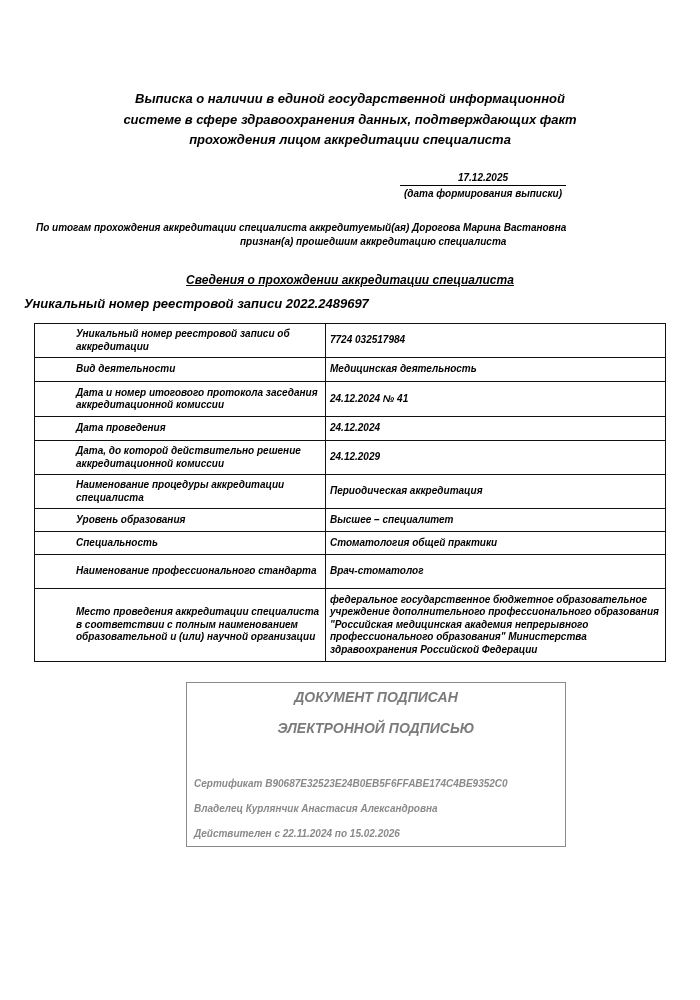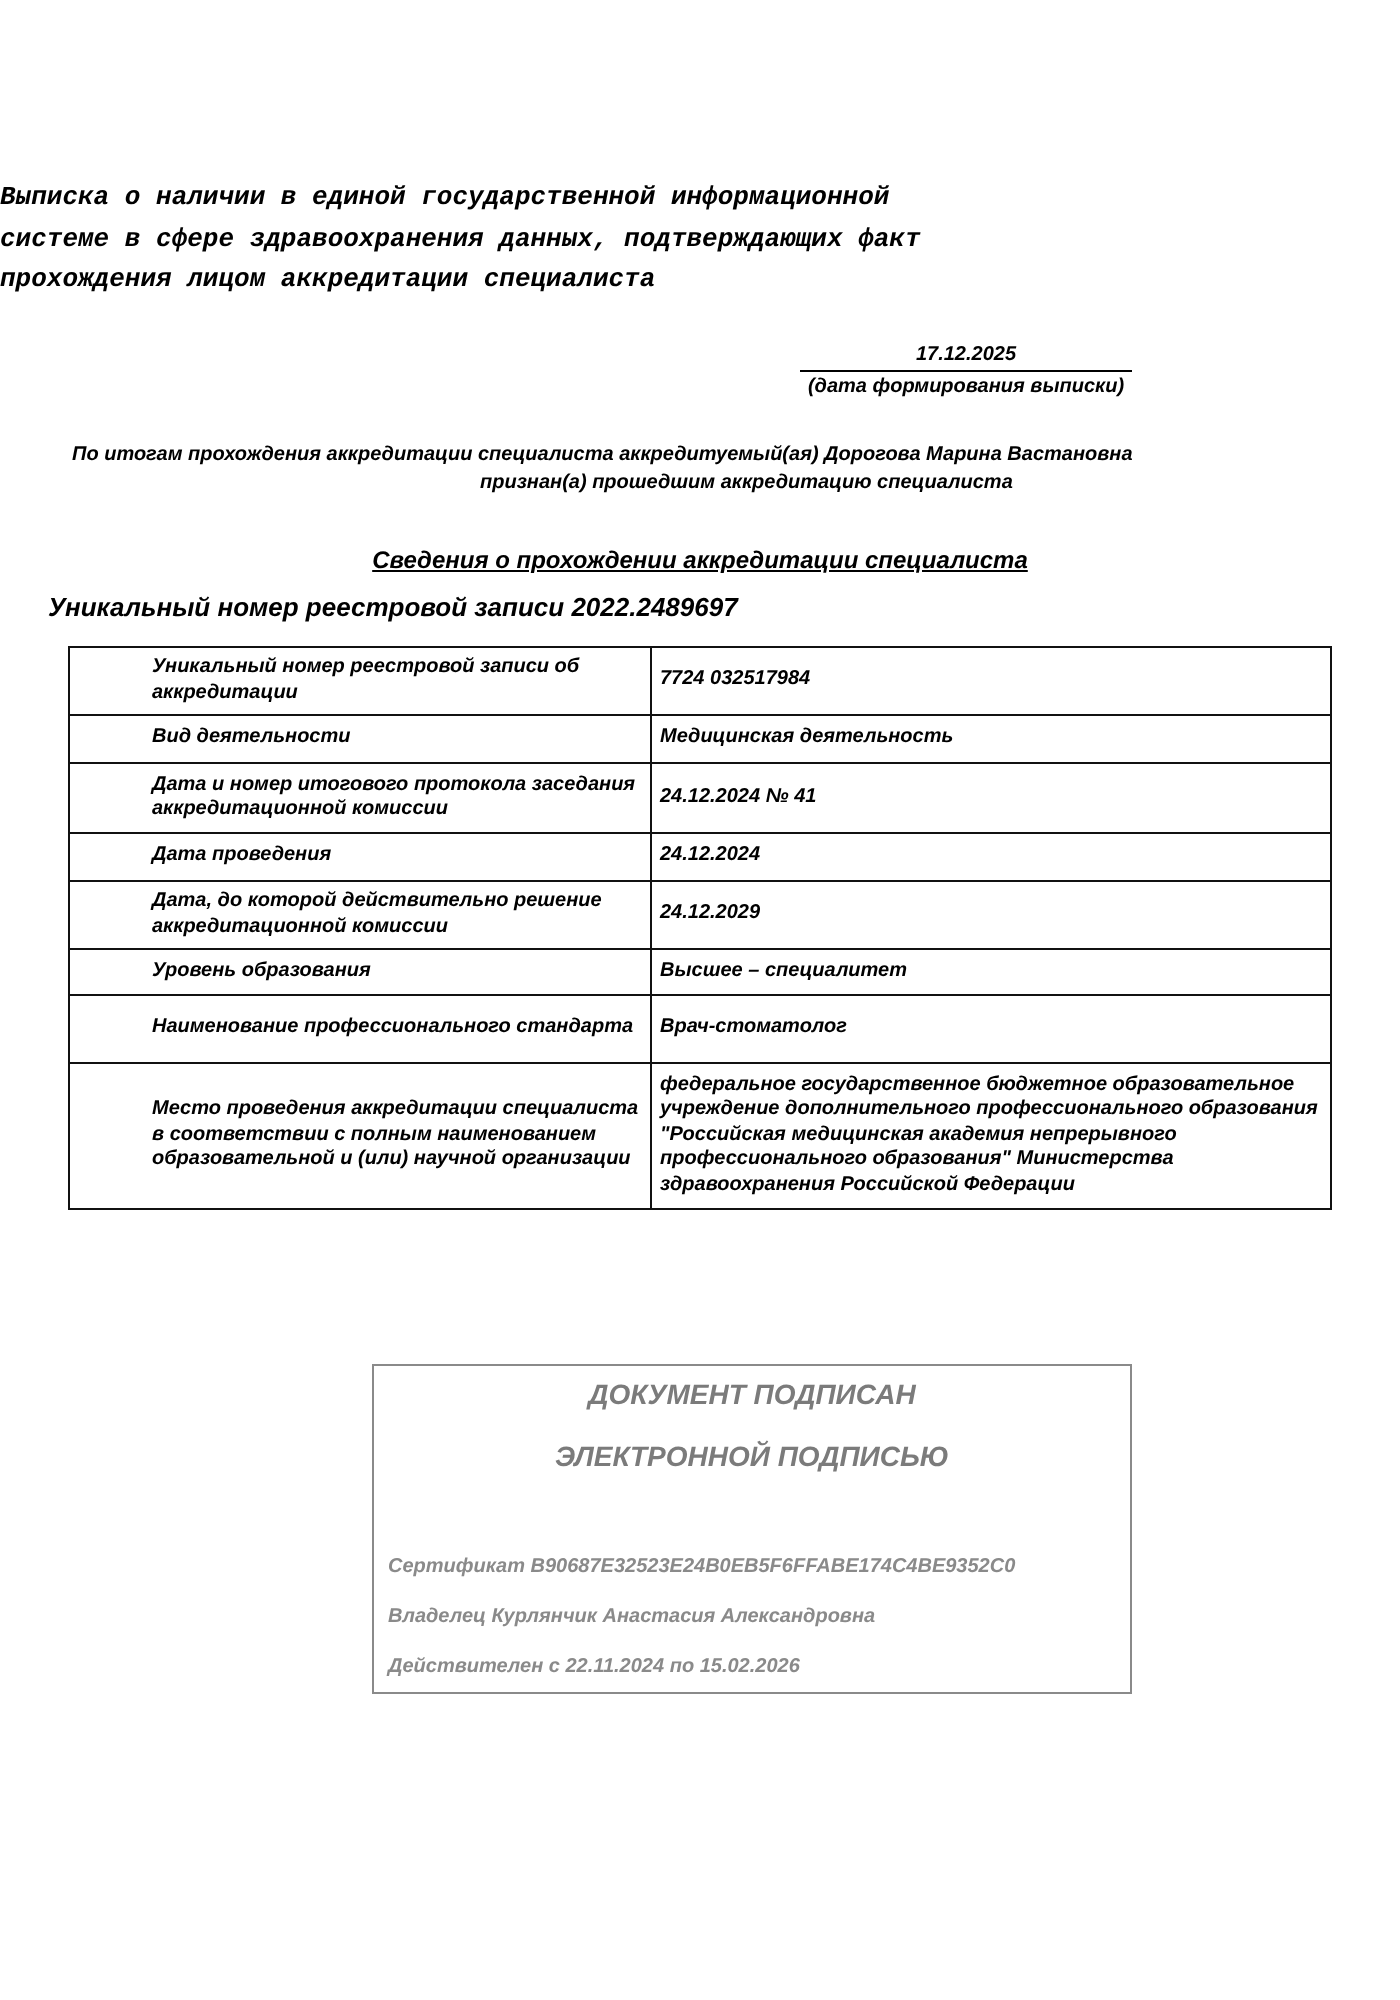--- a/index.html
+++ b/index.html
@@ -1,20 +1,20 @@
 <!DOCTYPE html>
 <html><head>
 <meta charset="utf-8">
 <style>
   html, body { margin: 0; padding: 0; background: #ffffff; }
   body { width: 700px; height: 1000px; position: relative; overflow: hidden;
          font-family: "Liberation Sans", sans-serif; color: #000; }
   .abs { position: absolute; }
-  .title { left: 0; width: 700px; top: 89px; text-align: left;
-           font-size: 13px; font-weight: bold; font-style: italic; line-height: 20.5px; font-family: Liberation Mono, monospace; }
+  .title { left: 0; width: 700px; top: 89px; text-align: center;
+           font-size: 13px; font-weight: bold; font-style: italic; line-height: 20.5px; }
   .date-block { left: 400px; width: 166px; top: 172px; text-align: center; }
   .date-value { font-size: 10px; font-weight: bold; font-style: italic; line-height: 12px;
                 border-bottom: 1px solid #000; padding-bottom: 1px; }
   .date-caption { font-size: 10px; font-weight: bold; font-style: italic; line-height: 13px; margin-top: 1px; }
   .intro { left: 0; width: 700px; top: 221px; font-size: 10px; font-weight: bold; font-style: italic; line-height: 13.5px; }
   .intro-line1 { position: absolute; left: 36px; white-space: nowrap; text-align: right; }
   .intro-line2 { position: absolute; left: 240px; top: 13.5px; white-space: nowrap; }
   .section-title { left: 0; width: 700px; top: 273px; text-align: center; font-size: 12px;
                    font-weight: bold; font-style: italic; text-decoration: underline; }
   .registry-title { left: 0; width: 592px; top: 296px; font-size: 13px;
@@ -65,23 +65,31 @@
       <td>24.12.2024 № 41</td>
     </tr>
     <tr style="height:24px">
       <td class="lbl">Дата проведения</td>
       <td>24.12.2024</td>
     </tr>
     <tr style="height:34px">
       <td class="lbl">Дата, до которой действительно решение аккредитационной комиссии</td>
       <td>24.12.2029</td>
     </tr>
+    <tr style="height:34px">
+      <td class="lbl">Наименование процедуры аккредитации специалиста</td>
+      <td>Периодическая аккредитация</td>
+    </tr>
     <tr style="height:23px">
       <td class="lbl">Уровень образования</td>
       <td>Высшее – специалитет</td>
+    </tr>
+    <tr style="height:23px">
+      <td class="lbl">Специальность</td>
+      <td>Стоматология общей практики</td>
     </tr>
     <tr style="height:34px">
       <td class="lbl">Наименование профессионального стандарта</td>
       <td>Врач-стоматолог</td>
     </tr>
     <tr style="height:73px">
       <td class="lbl">Место проведения аккредитации специалиста в соответствии с полным наименованием образовательной и (или) научной организации</td>
       <td>федеральное государственное бюджетное образовательное учреждение дополнительного профессионального образования "Российская медицинская академия непрерывного профессионального образования" Министерства здравоохранения Российской Федерации</td>
     </tr>
   </tbody>

